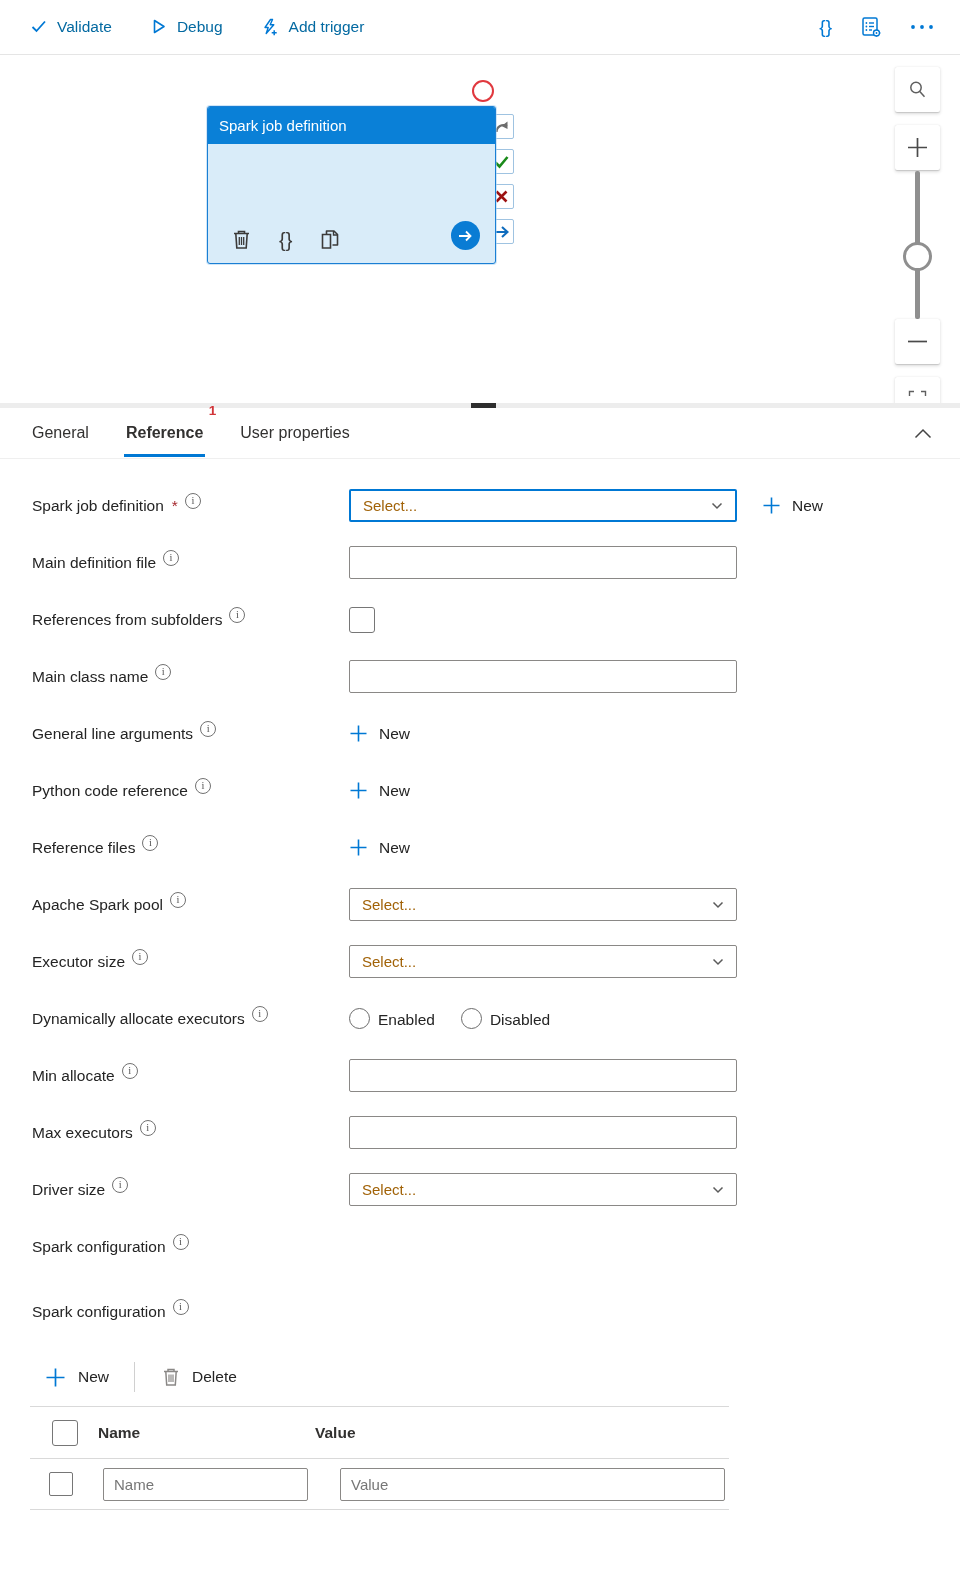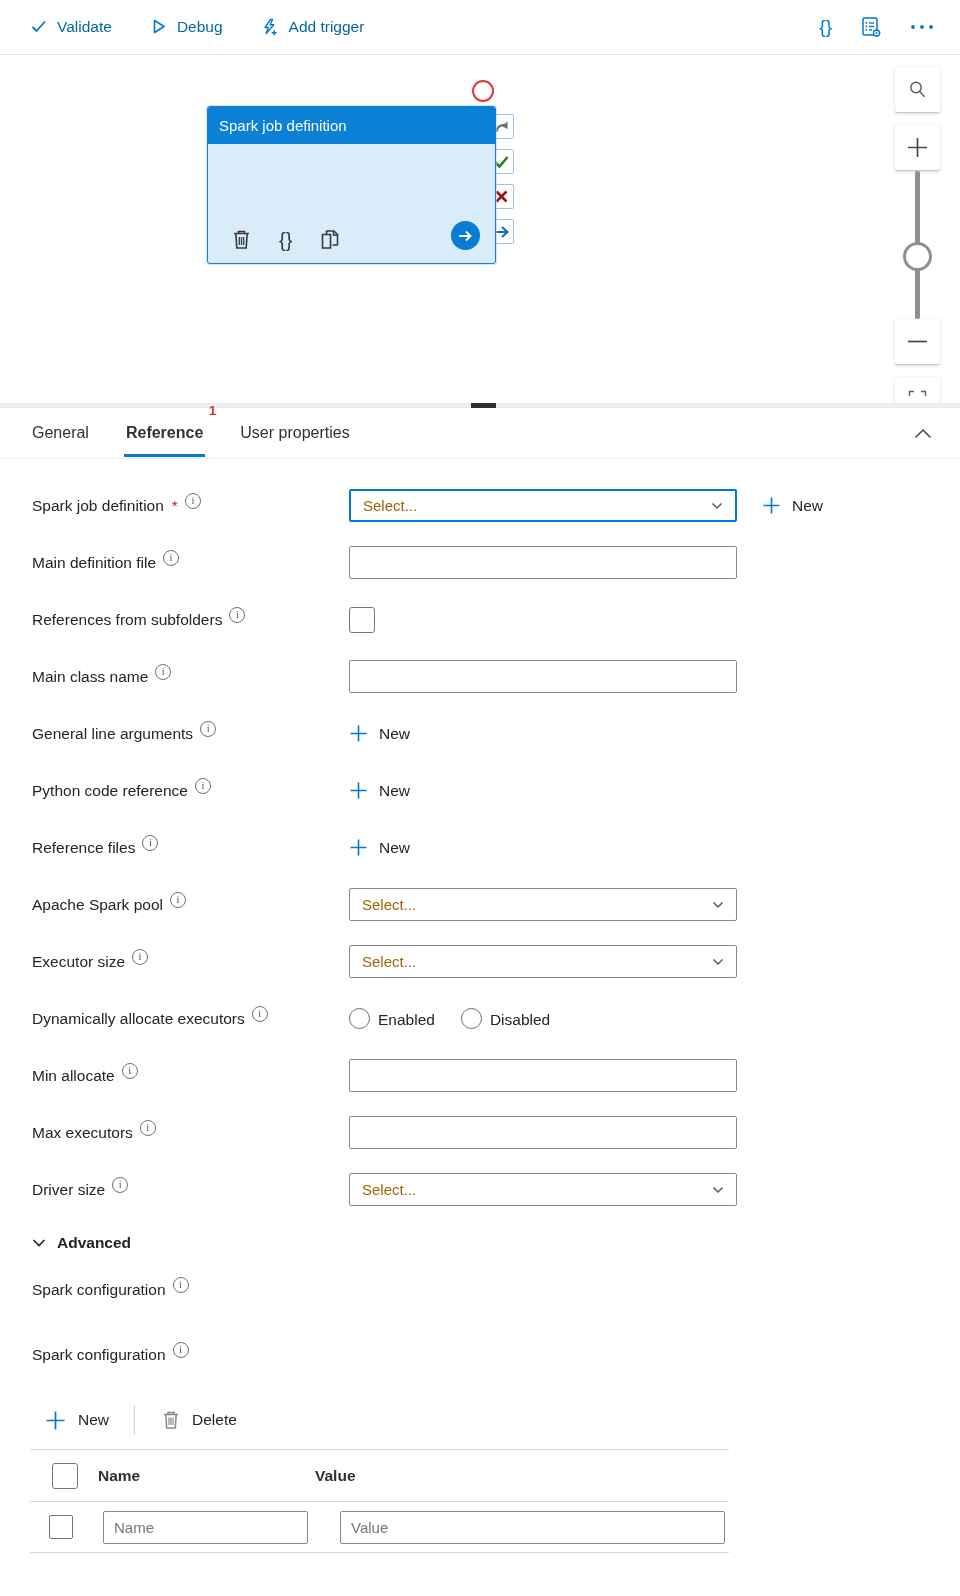--- a/index.html
+++ b/index.html
@@ -408,26 +408,20 @@
       <span class="info">i</span>
     </div>
     <div class="select">
       <span>Select...</span>
       <svg width="12" height="8" viewBox="0 0 12 8">
           <path d="M1.5 1.5 L6 6 L10.5 1.5" fill="none" stroke="#5b5b5b" stroke-width="1.5"></path>
         </svg>
     </div>
   </div>
 
-  <div class="adv">
-    <svg width="14" height="10" viewBox="0 0 14 10">
-        <path d="M1.5 2 L7 7.5 L12.5 2" fill="none" stroke="#242424" stroke-width="1.6"></path>
-      </svg>
-    <span>Advanced</span>
-  </div>
 
   <div class="frow mb32">
     <div class="flabel">
       <span>Spark configuration</span>
       <span class="info">i</span>
     </div>
   </div>
 
   <div class="frow" style="margin-bottom:0">
     <div class="flabel">

